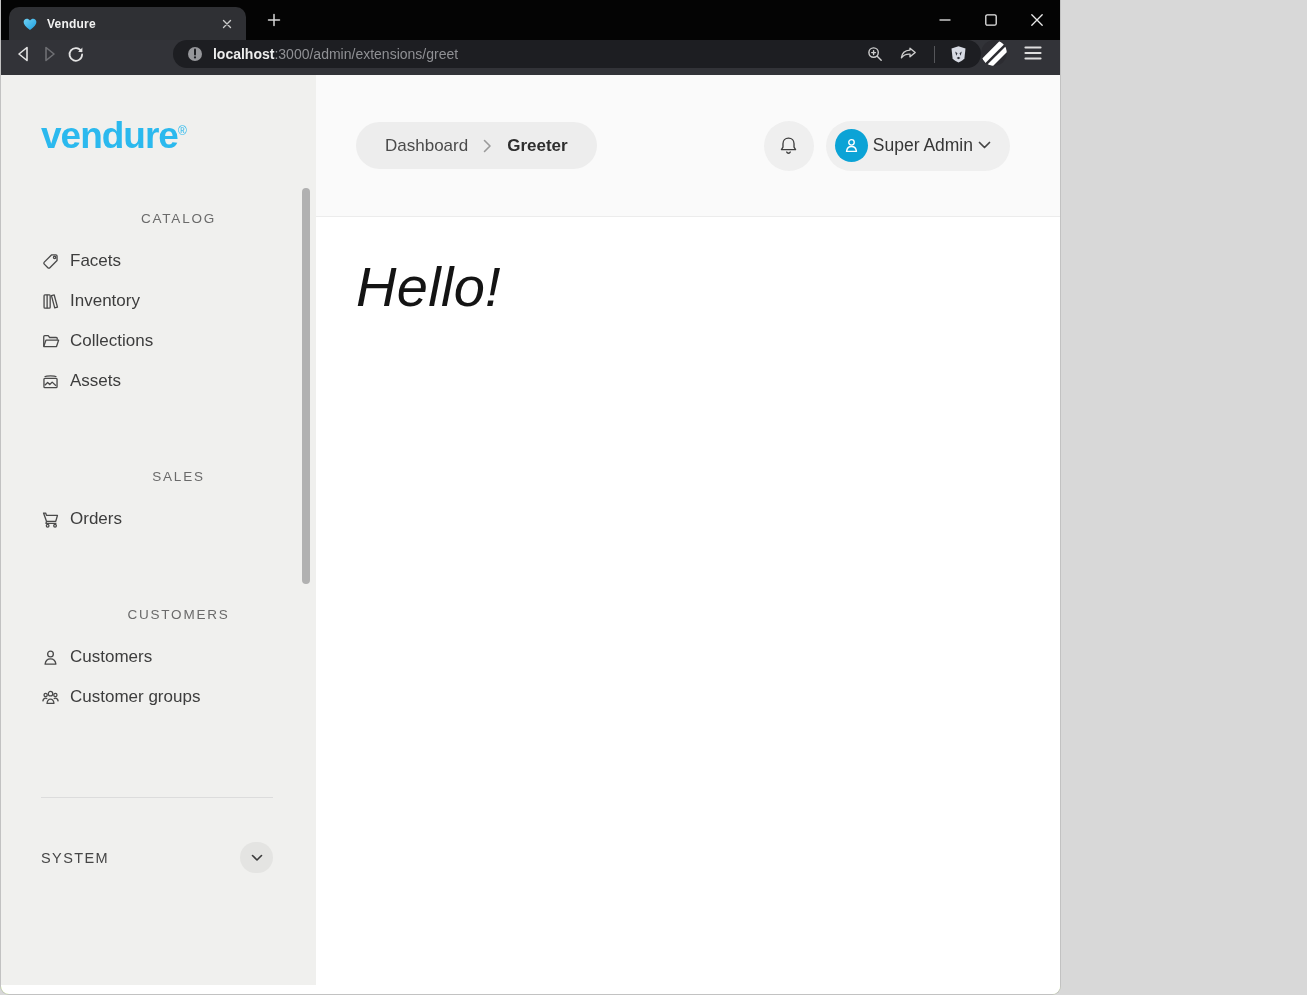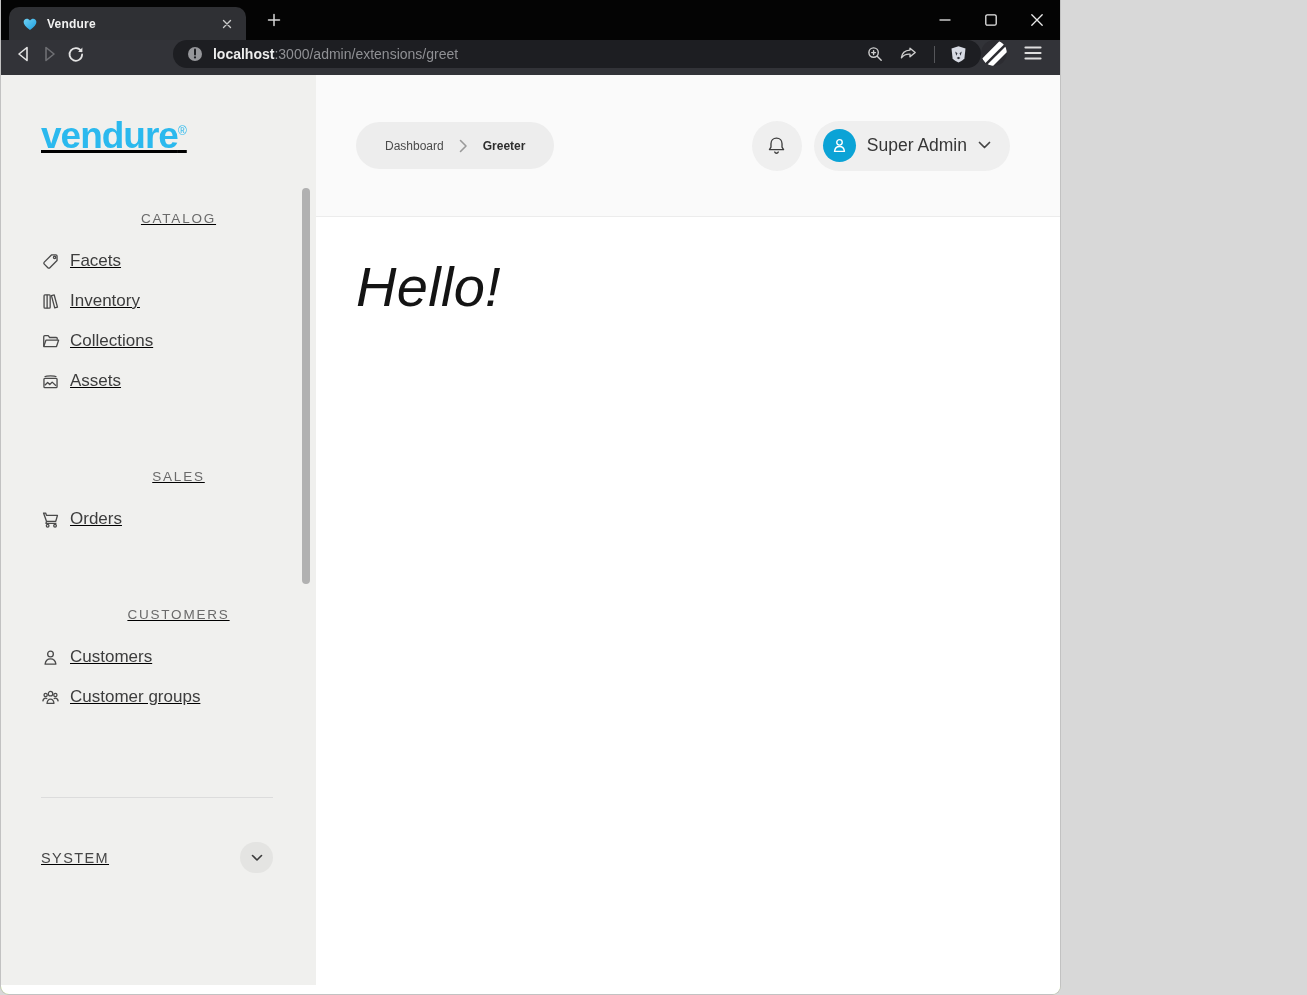--- a/index.html
+++ b/index.html
@@ -27,21 +27,21 @@
                 display:flex; align-items:center; padding:0 14px; }
   .url { margin-left:10px; font-size:14px; color:#8f9094; white-space:nowrap; }
   .url .host { color:#ededed; font-weight:700; }
   .ab-right { margin-left:auto; display:flex; align-items:center; gap:15px; }
   .ab-divider { width:1px; height:17px; background:#55565a; }
   .tb-right { margin-left:auto; display:flex; align-items:center; gap:17px; margin-right:8px; }
   .profile-btn { width:26px; height:26px; border-radius:50%; overflow:hidden; }
 
   
   .app { display:flex; height:920px; background:#ffffff; }
-  .sidebar { width:315px; height:910px; background:#f0f0ee; position:relative; flex:none; padding-left:40px;text-decoration:underline; }
+  .sidebar { width:315px; height:910px; background:#f0f0ee; position:relative; flex:none; padding-left:40px; }
   .logo-row { margin-top:42px; color:#2bb9ee; font-size:37px; font-weight:700; letter-spacing:-1px; line-height:1; }
   .logo-reg { font-size:12px; font-weight:400; vertical-align:super; letter-spacing:0; }
   .nav { margin-top:57px;text-align:center; }
   .nav-heading { font-size:13.5px; color:#6a6a6a; letter-spacing:1.8px; margin-bottom:15px; font-weight:400; }
   .nav-heading.gap { margin-top:68px; }
   .nav-item { display:flex; align-items:center; height:40px; cursor:pointer; color:#3d3d3d; }
   .nav-item .ic { width:19px; height:19px; display:flex; align-items:center; color:#4a4a4a; }
   .nav-item .lbl { margin-left:10px; font-size:17px; }
   .side-divider { margin-top:80px; width:232px; border-top:1px solid #dcdcdc; }
   .collapse-row { margin-top:44px; width:232px; display:flex; align-items:center; justify-content:space-between; cursor:pointer; }
@@ -49,28 +49,28 @@
   .collapse-lbl { font-size:14.5px; letter-spacing:1.4px; color:#464646; }
   .collapse-btn { width:33px; height:31px; border-radius:16px; background:#e4e4e2; display:flex;
                   align-items:center; justify-content:center; }
   .side-scroll-thumb { position:absolute; right:6px; top:113px; width:8px; height:396px;
                        background:#b1b1b1; border-radius:4px; }
 
   .main { flex:1; background:#ffffff; display:flex; flex-direction:column; }
   .page-header { height:142px; background:#fafafa; border-bottom:1px solid #ececec; display:flex;
                  align-items:center; justify-content:space-between; padding:0 50px 0 40px; flex:none; }
   .breadcrumb { display:inline-flex; align-items:center; gap:15px; background:#ededed; border-radius:24px;
-                height:47px; padding:0 29px; font-size:12px; }
+                height:47px; padding:0 29px; font-size:17px; }
   .crumb-root { color:#4b4b4b; cursor:pointer; }
   .crumb-current { color:#2e2e2e; font-weight:700; }
   .hdr-right { display:flex; align-items:center; gap:12px; }
   .bell-btn { width:50px; height:50px; border-radius:50%; background:#efefef; display:flex;
               align-items:center; justify-content:center; }
   .user-pill { height:50px; border-radius:25px; background:#efefef; display:flex; align-items:center;
-               padding:0 19px 0 9px; gap:11px; cursor:pointer; }
+               padding:0 19px 0 9px; gap:5px; cursor:pointer; }
   .avatar { width:33px; height:33px; border-radius:50%; background:#0ba3d6; display:flex;
             align-items:center; justify-content:center; }
   .user-name { font-size:17.5px; color:#363636; }
   .content { padding:37px 40px; }
   .content h1 { font-size:56px; font-weight:400; color:#141414; letter-spacing:.3px;font-style:italic; }
   svg { display:block; }
 </style>
 </head>
 <body>
 

